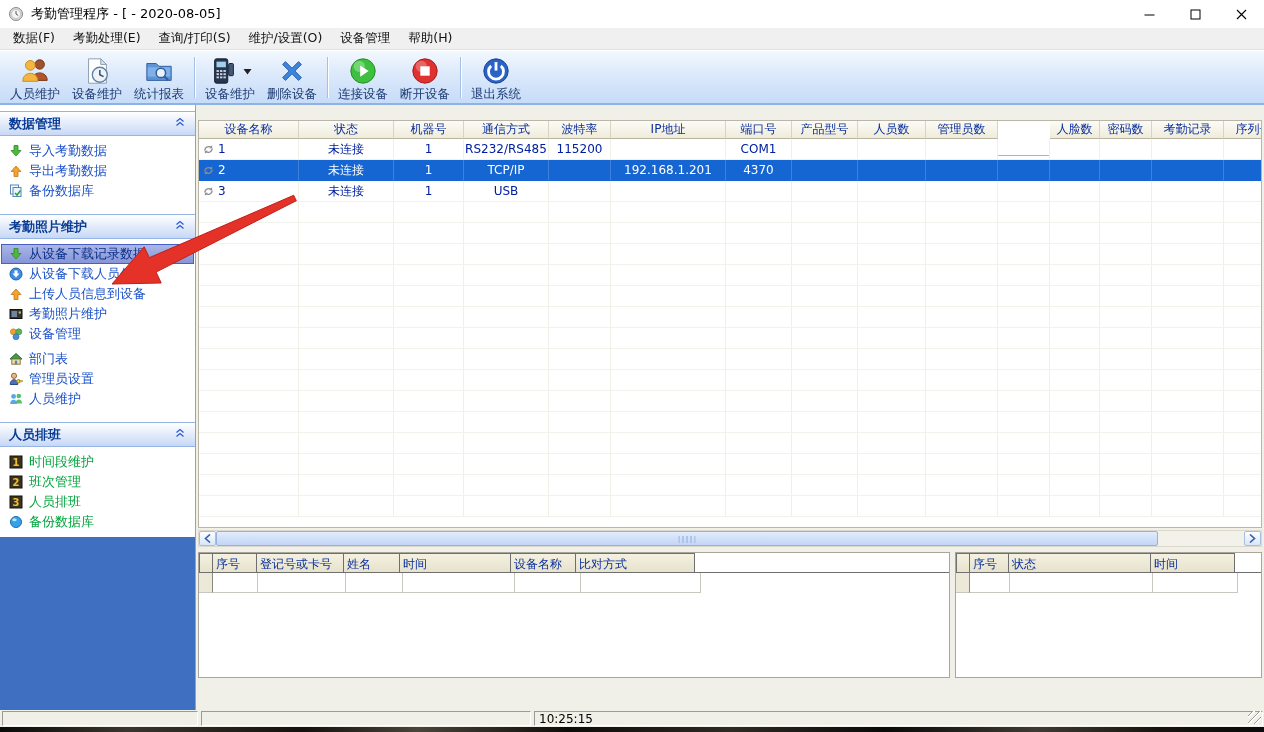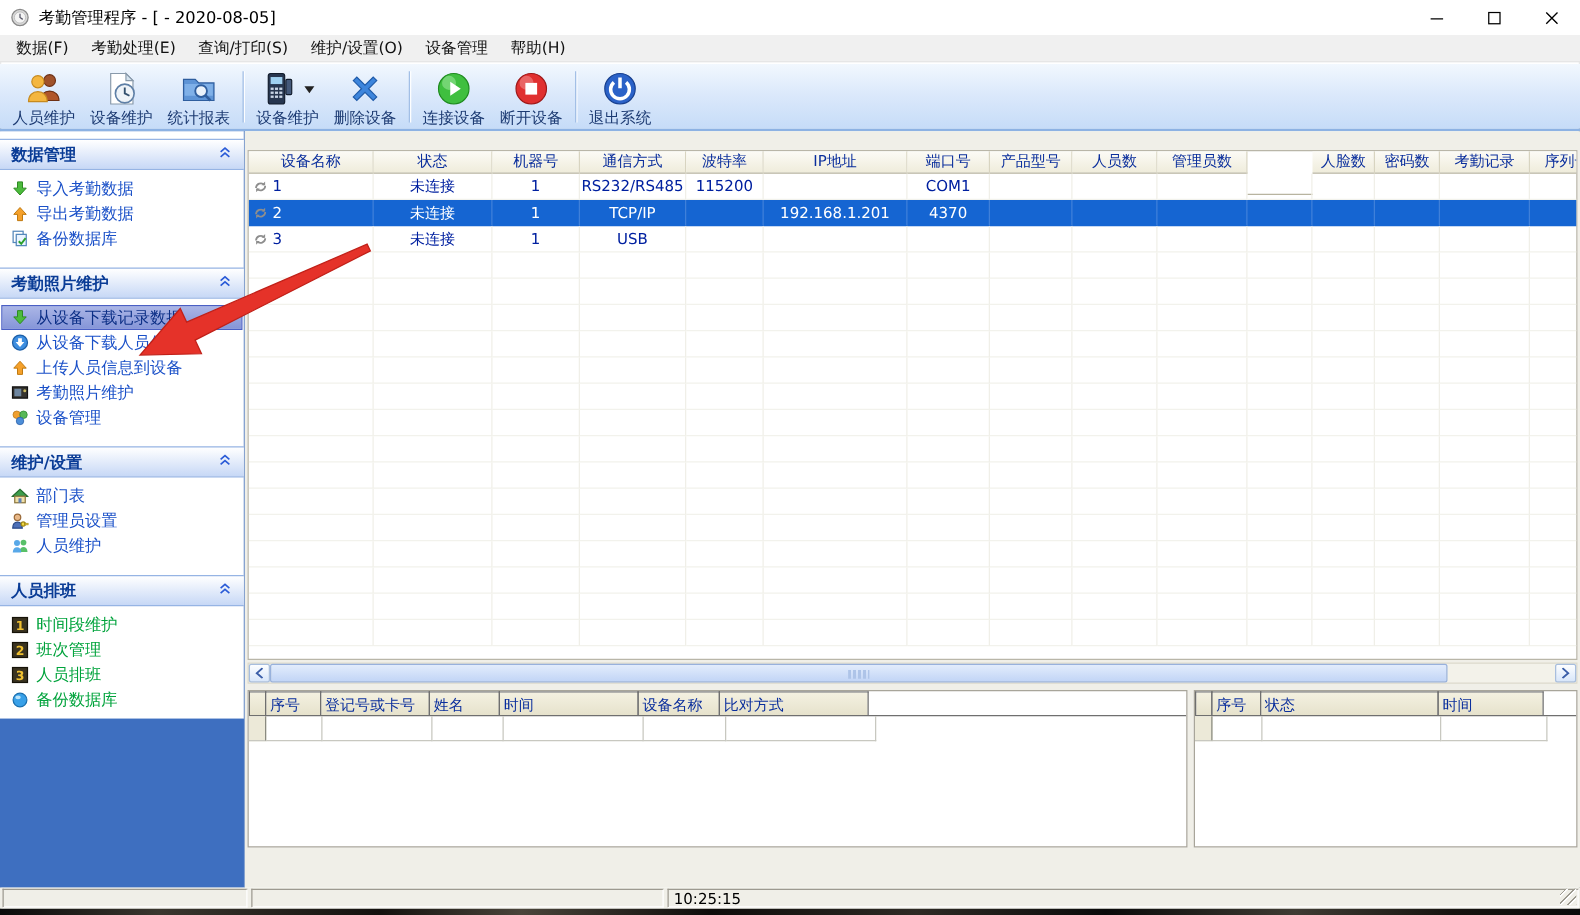--- a/index.html
+++ b/index.html
@@ -361,26 +361,20 @@
               <span class="ico">
                 <svg viewBox="0 0 14 14">
                   <circle cx="4.4" cy="4.8" r="3" fill="#f0a030" stroke="#b87818" stroke-width="0.6"></circle>
                   <circle cx="9.8" cy="4.8" r="3" fill="#58b858" stroke="#2e8a2e" stroke-width="0.6"></circle>
                   <circle cx="7" cy="9.8" r="3" fill="#4d8ed8" stroke="#2a5ea8" stroke-width="0.6"></circle>
                 </svg>
               </span>
               <span>设备管理</span>
             </div>
           </div>
-          <div class="sb-header gap">
-            <span>维护/设置</span>
-            <span><svg viewBox="0 0 12 12" width="12" height="12">
-                <path d="M2.5 5.5L6 2.5l3.5 3M2.5 9.5L6 6.5l3.5 3" stroke="#2a5bd7" stroke-width="1.3" fill="none"></path>
-              </svg></span>
-          </div>
           <div class="sb-items">
             <div class="sb-item">
               <span class="ico">
                 <svg viewBox="0 0 14 14">
                   <path d="M1 7L7 1.5 13 7z" fill="#3d9e4c" stroke="#256e30"></path>
                   <rect x="2.8" y="7" width="8.4" height="5.2" fill="#f0e0a8" stroke="#8e7840"></rect>
                   <rect x="5.8" y="8.6" width="2.4" height="3.6" fill="#5e80b8"></rect>
                 </svg>
               </span>
               <span>部门表</span>

